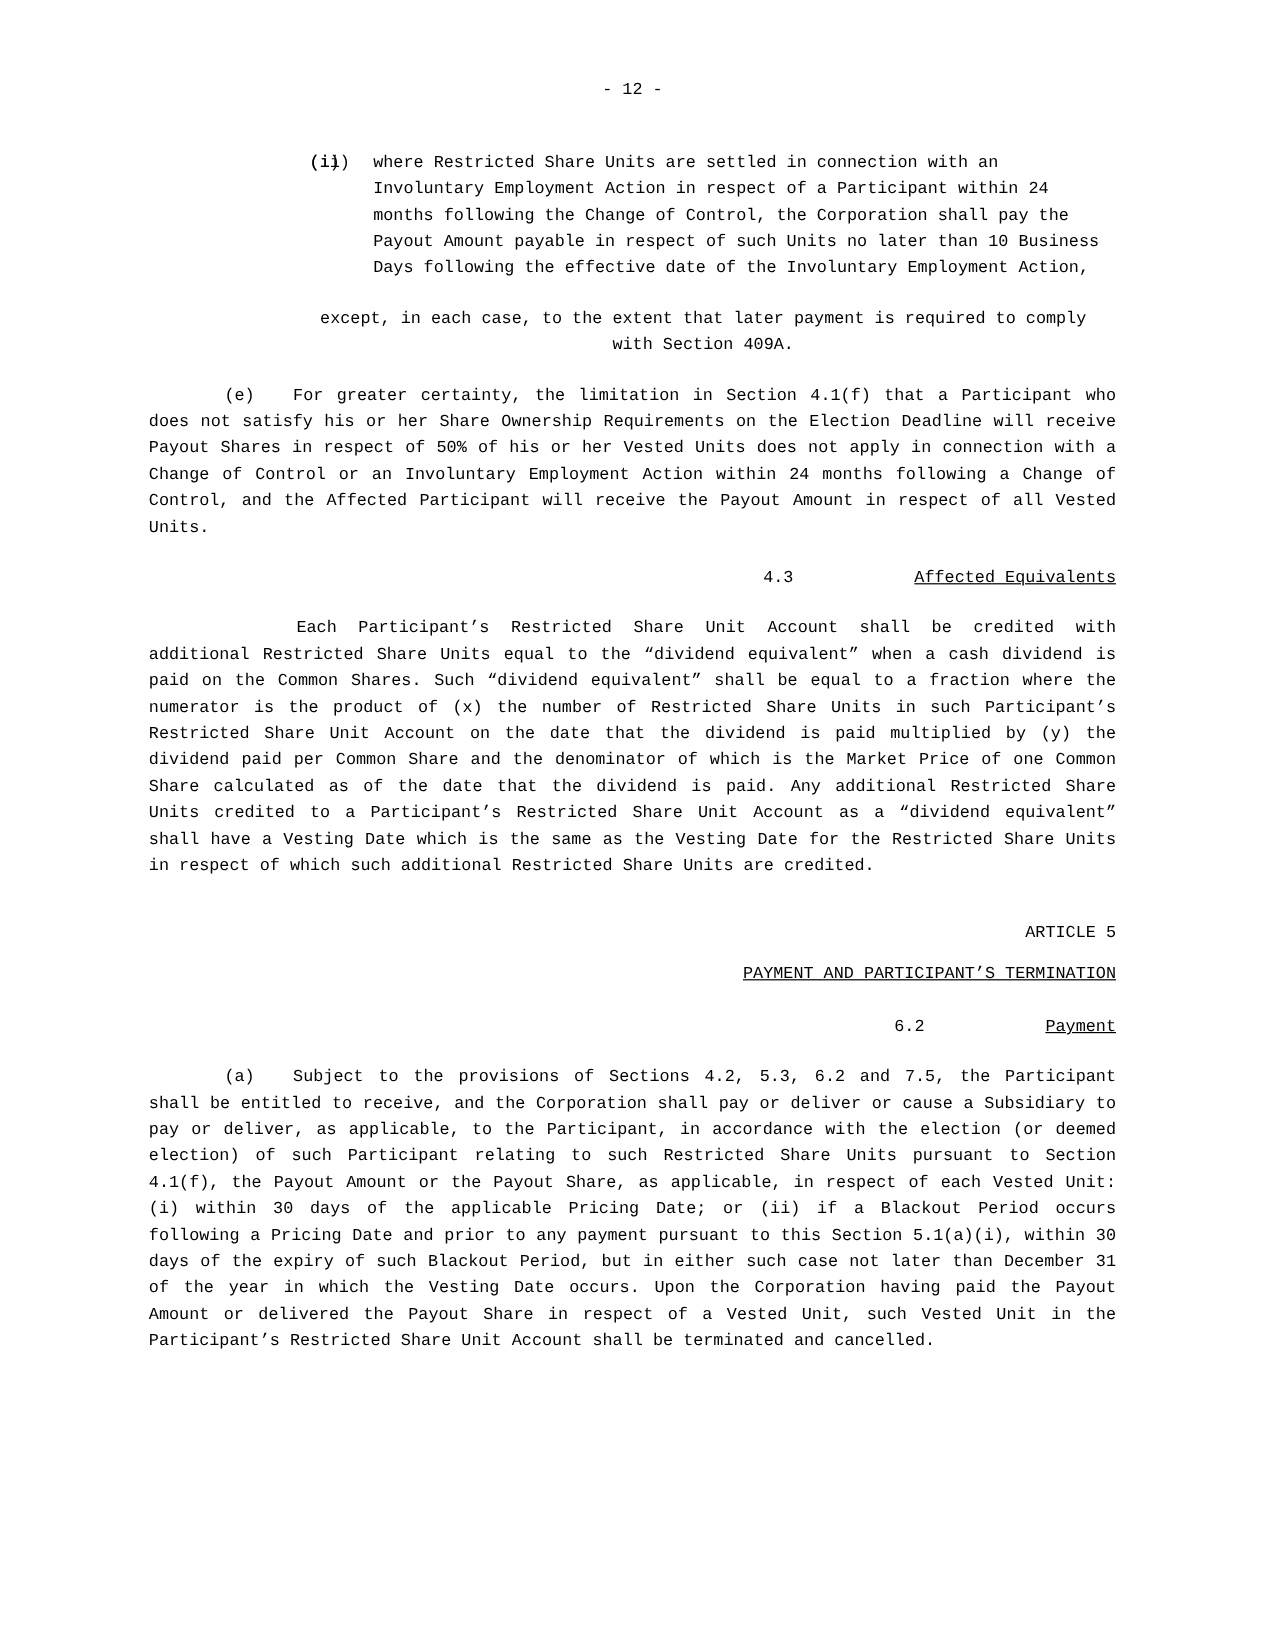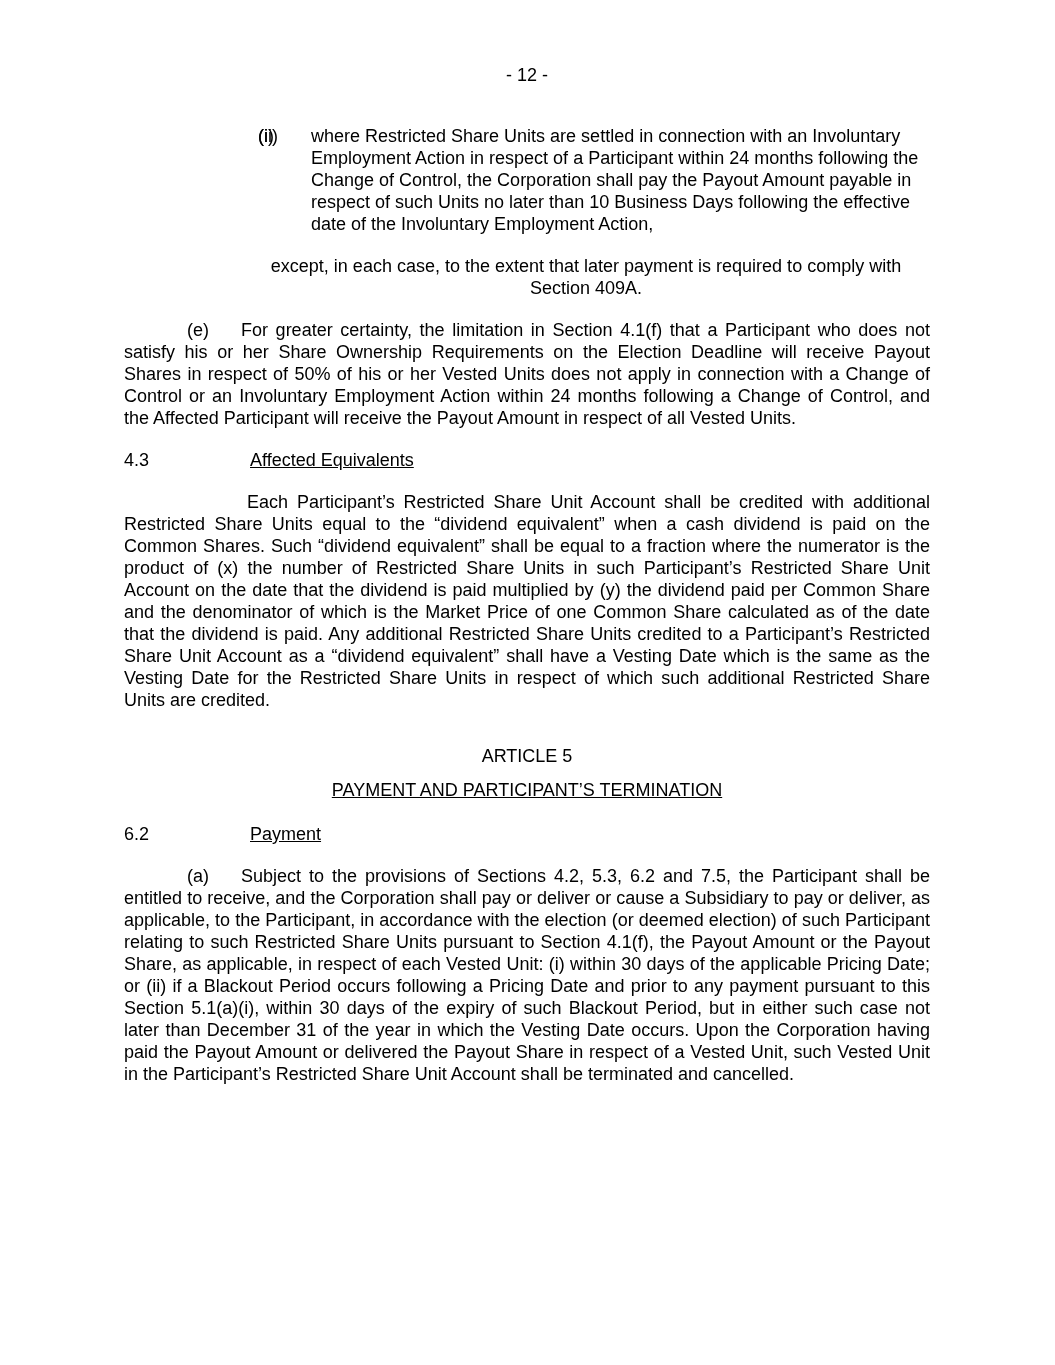--- a/index.html
+++ b/index.html
@@ -3,22 +3,22 @@
 <meta charset="utf-8">
 <style>
   * { margin: 0; padding: 0; box-sizing: border-box; }
   html, body { background: #ffffff; }
   .page {
     position: relative;
     width: 1050px;
     height: 1365px;
     background: #ffffff;
     color: #000000;
-    font-family: Liberation Sans, sans-serif;
-    font-size: 18px;
+    font-family: Liberation Mono, monospace;
+    font-size: 14px;
     line-height: 22px;
     overflow: hidden;
   }
   .content {
     position: absolute;
     left: 124px;
     top: 64px;
     width: 806px;
   }
   .page-number {
@@ -50,25 +50,26 @@
   }
   .indent-first { text-indent: 63px; }
   .indent-body-first { text-indent: 123px; }
   .tab-gap {
     display: inline-block;
     width: 32px;
   }
   .section-heading {
     display: flex;
     margin-bottom: 20px;
+    justify-content: flex-end;
   }
   .sec-num { width: 126px; flex: 0 0 126px; }
   .sec-title { text-decoration: underline; }
   .article-block {
-    text-align: center;
+    text-align: right;
     margin-bottom: 22px;
   }
   .article-subtitle { text-decoration: underline; margin-top: 12px; }
   .mb17 { margin-bottom: 34px; }
 </style>
 </head>
 <body>
 
 <div class="page">
   <div class="content">

